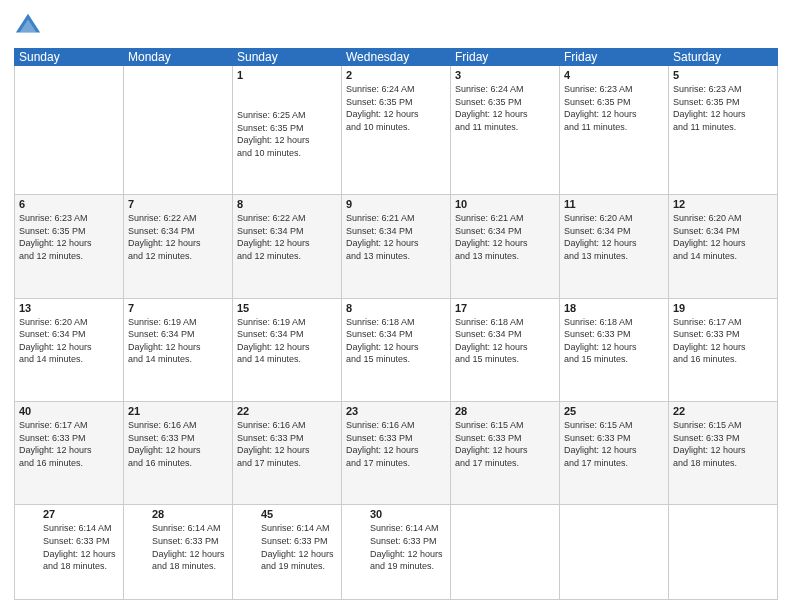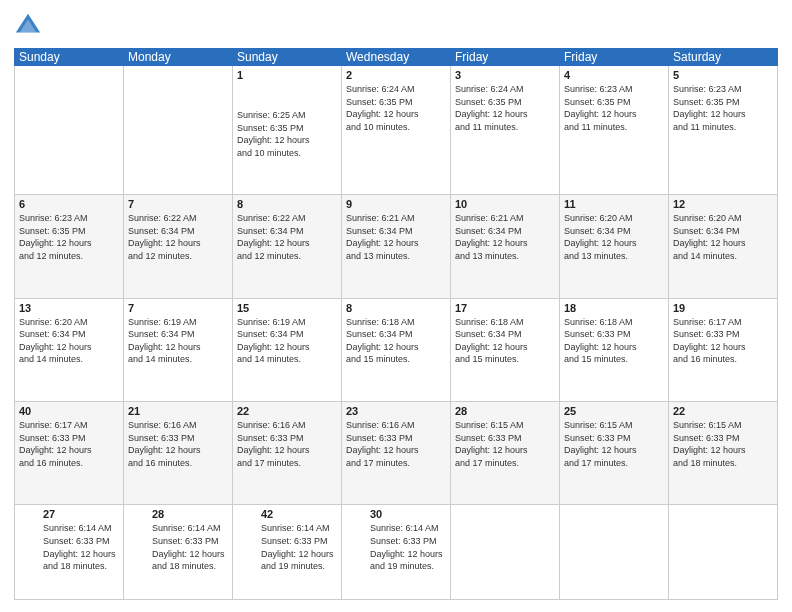--- a/index.html
+++ b/index.html
@@ -342,21 +342,21 @@
 and 18 minutes.</div>
           </td>
           <td>
             <div class="day-num">28</div>
             <div class="day-info" style="white-space: pre-line;">Sunrise: 6:14 AM
 Sunset: 6:33 PM
 Daylight: 12 hours
 and 18 minutes.</div>
           </td>
           <td>
-            <div class="day-num">42</div>
+            <div class="day-num">45</div>
             <div class="day-info" style="white-space: pre-line;">Sunrise: 6:14 AM
 Sunset: 6:33 PM
 Daylight: 12 hours
 and 19 minutes.</div>
           </td>
           <td>
             <div class="day-num">30</div>
             <div class="day-info" style="white-space: pre-line;">Sunrise: 6:14 AM
 Sunset: 6:33 PM
 Daylight: 12 hours

